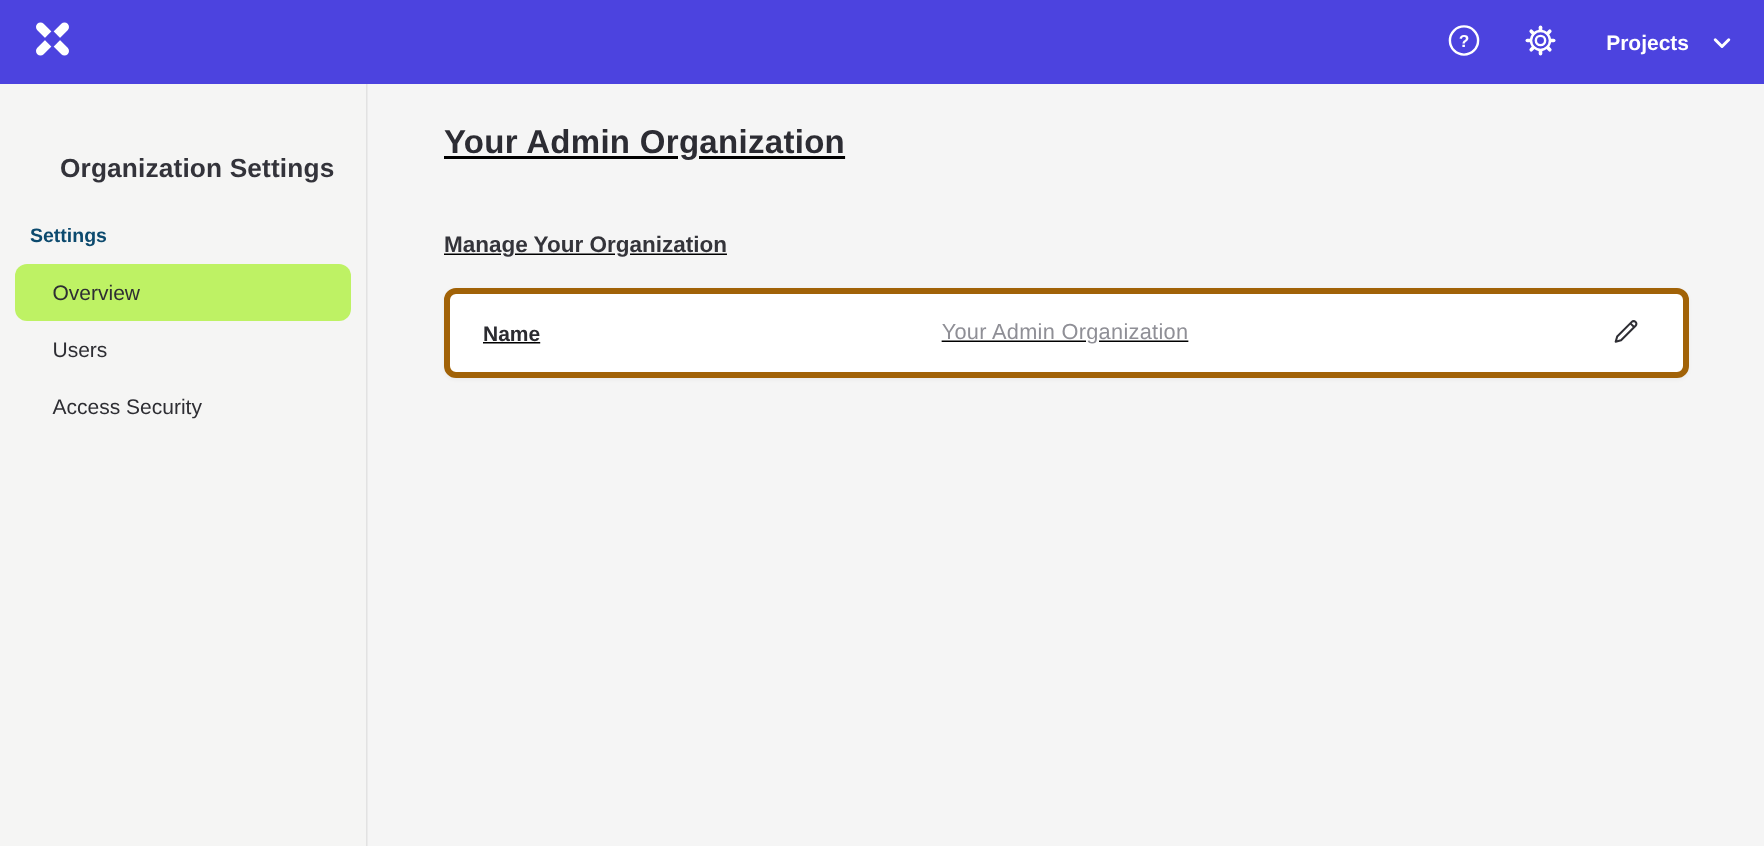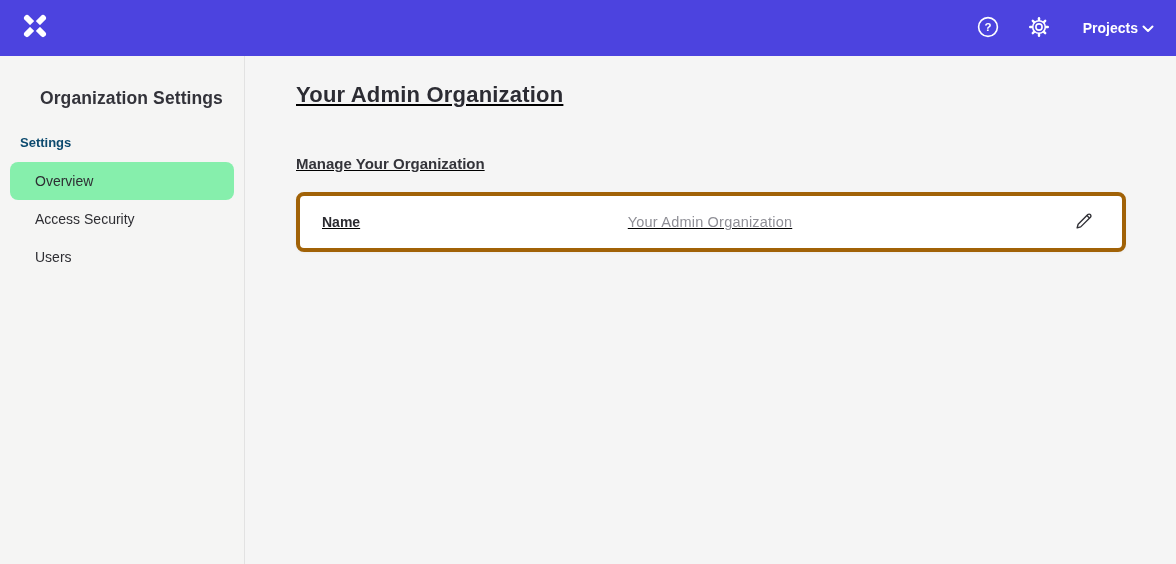--- a/index.html
+++ b/index.html
@@ -37,40 +37,40 @@
   }
   .icon-btn {
     width: 26px; height: 26px;
     display: flex; align-items: center; justify-content: center;
     cursor: pointer;
     background: none; border: none; padding: 0;
   }
   .projects {
     display: flex;
     align-items: center;
-    gap: 4px;
+    gap: 16px;
     margin-left: 6px;
     color: #ffffff;
     font-size: 14px;
     font-weight: bold;
     cursor: pointer;
   }
 
   
   .page-body {
     display: flex;
     height: 508px;
   }
 
   
   .sidebar {
     width: 245px;
     flex: 0 0 245px;
     border-right: 1px solid #e2e2e2;
-    padding-top: 32px;
+    padding-top: 46px;
     background: #f5f5f4;
   }
   .sidebar-title {
     font-size: 17.5px;
     font-weight: bold;
     color: #33333a;
     padding-left: 40px;
     letter-spacing: 0.1px;
   }
   .sidebar-section-label {
@@ -84,21 +84,21 @@
     display: flex;
     align-items: center;
     margin: 0 10px;
     padding-left: 25px;
     border-radius: 8px;
     font-size: 14px;
     color: #2e2e33;
     cursor: pointer;
   }
   .nav-item.active {
-    background: #86efac;
+    background: #bef264;
     align-items: center;
   }
 
   
   .main {
     flex: 1;
     padding: 26px 50px 0 51px;
     text-decoration: underline;
   }
   .main-title {
@@ -204,24 +204,24 @@
 
     <aside class="sidebar">
       <div class="sidebar-title">Organization Settings</div>
       <div class="sidebar-section-label">Settings</div>
 
       <nav>
         <div class="nav-item active">
           <span>Overview</span>
         </div>
         <div class="nav-item">
-          <span>Access Security</span>
+          <span>Users</span>
         </div>
         <div class="nav-item">
-          <span>Users</span>
+          <span>Access Security</span>
         </div>
       </nav>
     </aside>
 
     <main class="main">
       <h1 class="main-title">Your Admin Organization</h1>
       <h2 class="section-title">Manage Your Organization</h2>
 
       <div class="card">
         <span class="field-label">Name</span>

